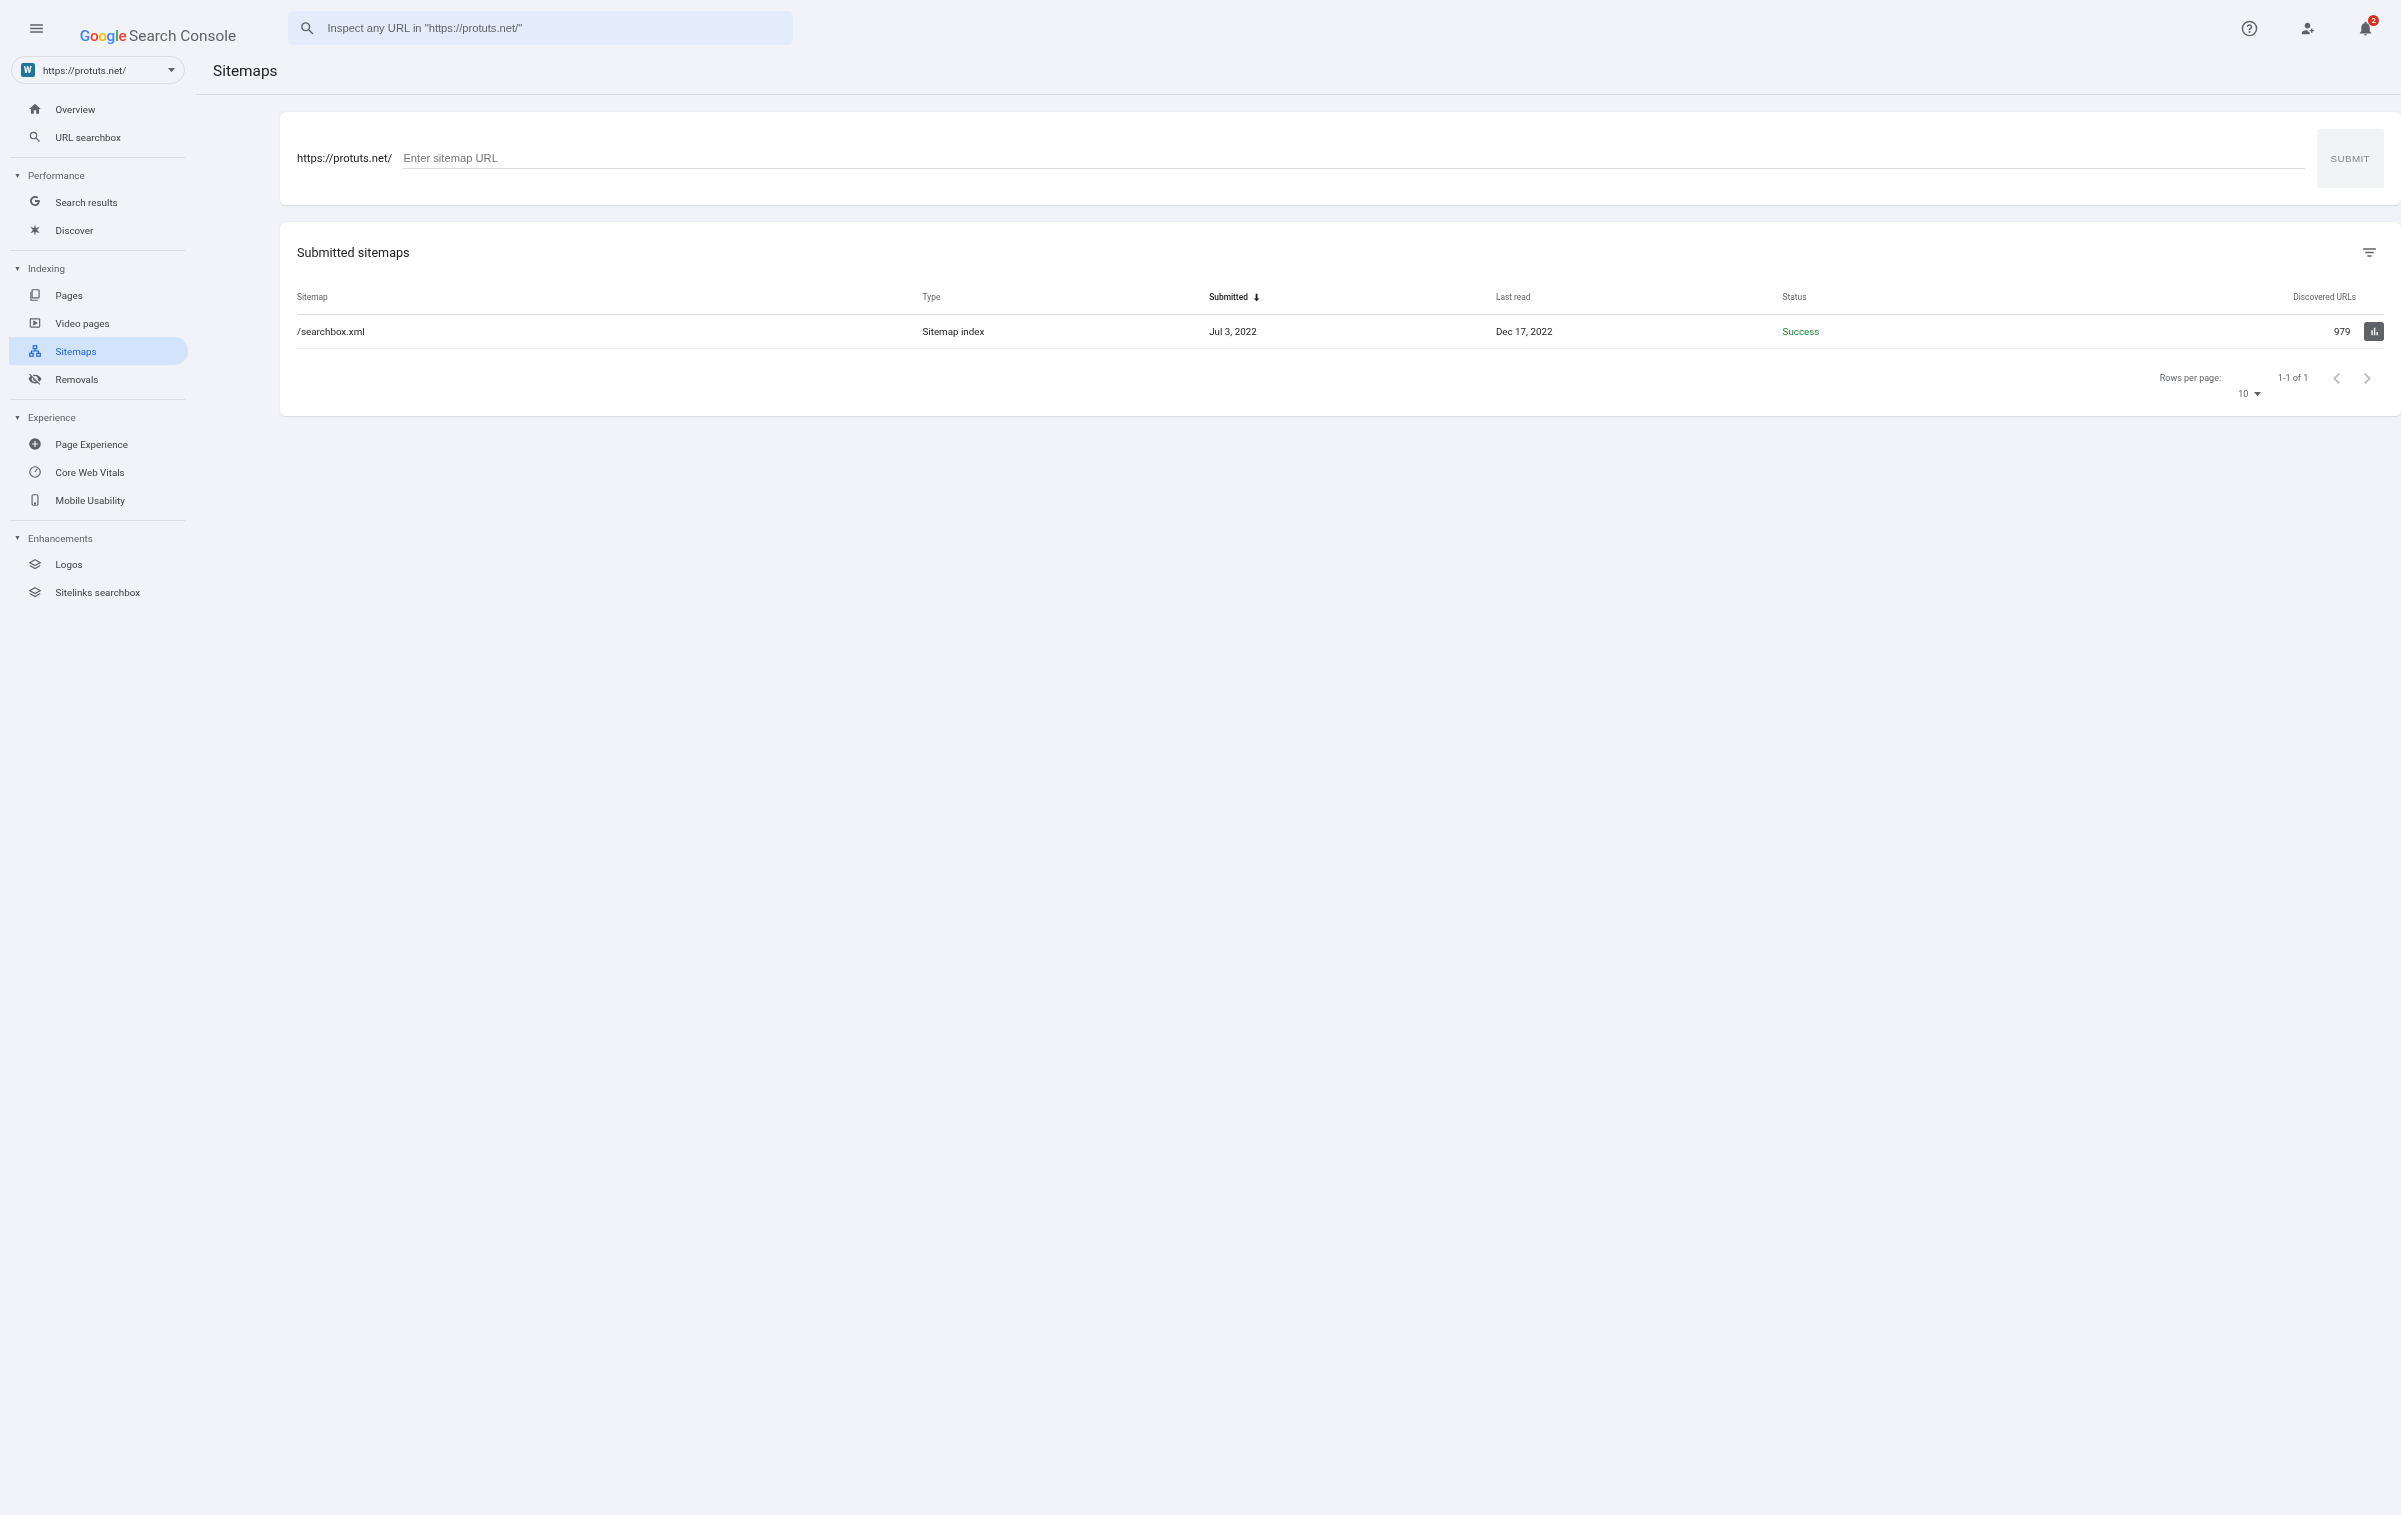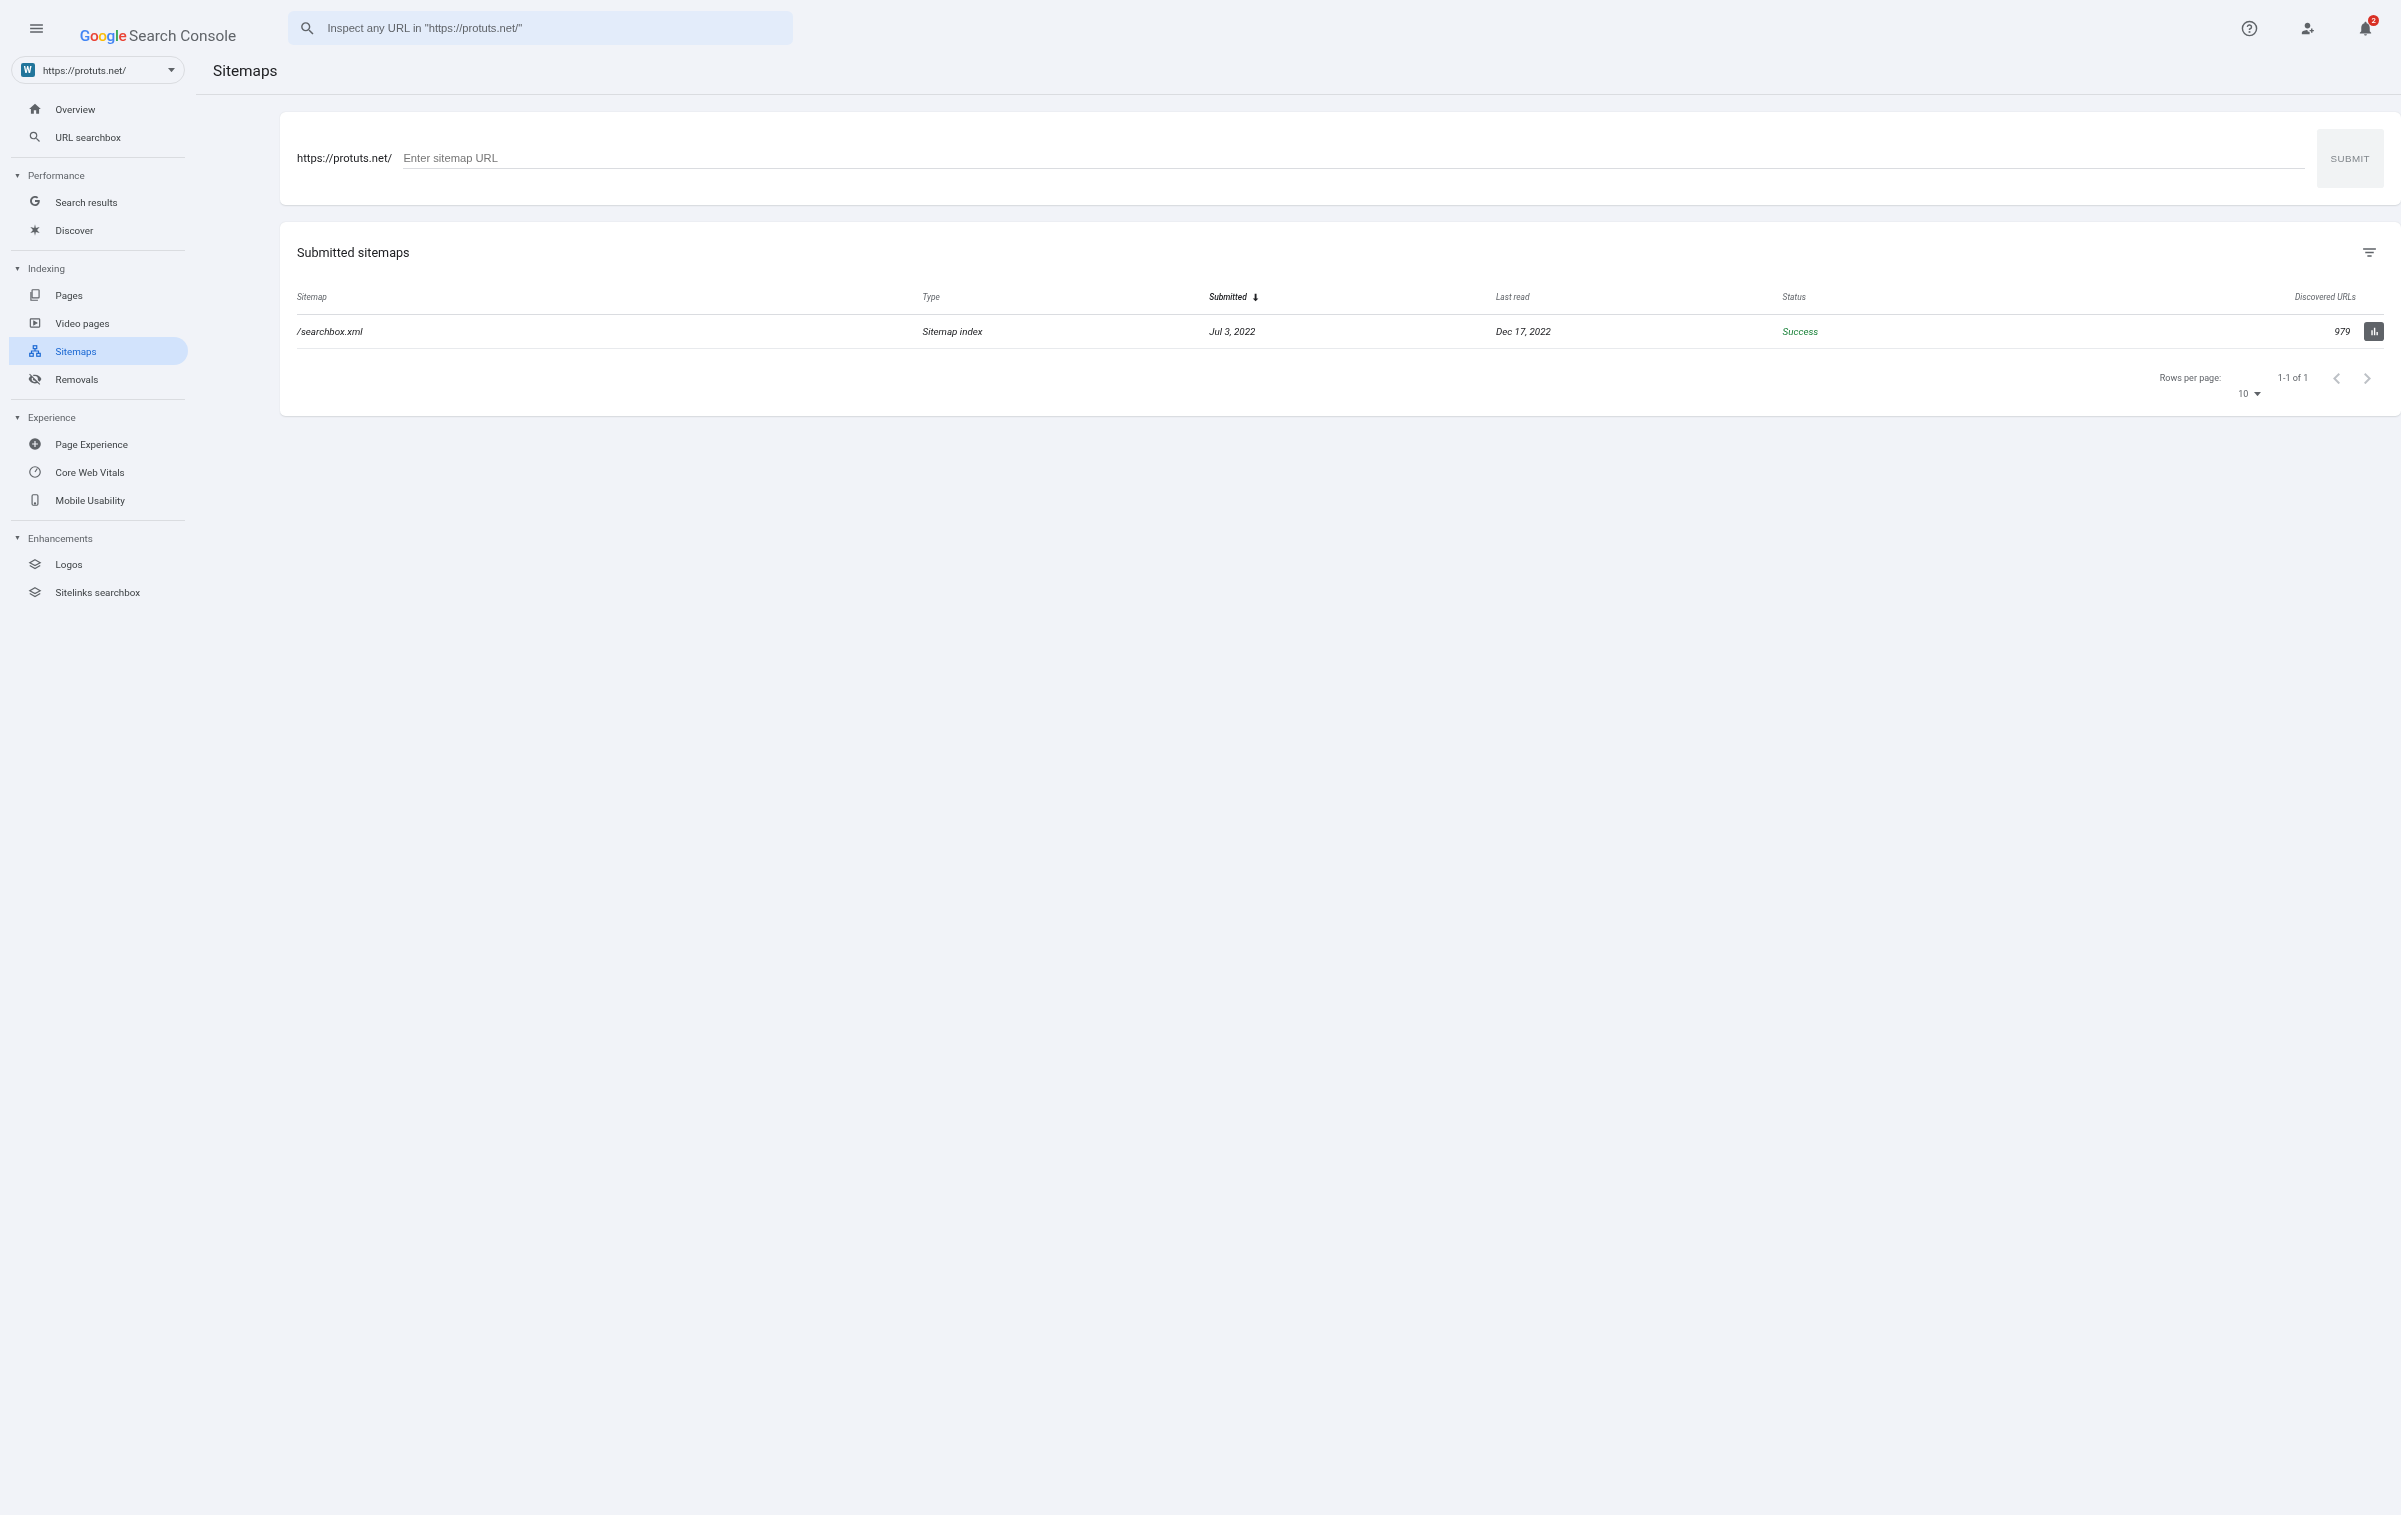--- a/index.html
+++ b/index.html
@@ -103,21 +103,21 @@
     .card-title { font-size: 12.6px; color: #202124; font-weight: 400; margin-bottom: 17px; }
     .add-row { display: flex; align-items: center; gap: 11.2px; }
     .url-prefix { font-size: 11.2px; color: #202124; }
     .sitemap-input { flex: 1; border: none; border-bottom: 0.7px solid #dadce0; font-size: 11.2px; padding: 4.2px 0; outline: none; }
     .submit-btn { background: #f1f3f4; color: #80868b; border: none; padding: 24px 14px; border-radius: 2.8px; font-size: 9.8px; font-weight: 500; letter-spacing: 0.4px; cursor: pointer; }
     .card-header-row { display: flex; align-items: center; justify-content: space-between; text-align: center; }
     .filter-btn { color: #5f6368; cursor: pointer; padding: 5.6px; }
     
     
     .tbl { width: 100%; margin-top: 14px; }
-    .tbl-head, .tbl-row { display: grid; grid-template-columns: 2.4fr 1.1fr 1.1fr 1.1fr 1fr 1.2fr 28px; align-items: center; font-style: italic; }
+    .tbl-head, .tbl-row { display: grid; grid-template-columns: 2.4fr 1.1fr 1.1fr 1.1fr 1fr 1.2fr 28px; align-items: center; }
     .tbl-head { height: 34px; border-bottom: 0.7px solid #dadce0; color: #5f6368; font-size: 8.4px; }
     .tbl-head .th { display: flex; align-items: center; gap: 2.8px; }
     .th-submitted { color: #202124; font-weight: 500; }
     .tbl-row { height: 34px; border-bottom: 0.7px solid #e8eaed; font-size: 9.8px; cursor: pointer; }
     .status-success { color: #188038; }
     .urls-cell { text-align: right; padding-right: 5.6px; }
     .chart-btn { width: 19.6px; height: 19.6px; background: #5f6368; border-radius: 2.8px; display: flex; align-items: center; justify-content: center; cursor: pointer; margin-left: auto; }
     .pagination { display: flex; align-items: center; justify-content: flex-end; gap: 17px; padding: 8.4px 5.6px 0; color: #5f6368; font-size: 9px; }
     .page-select { display: flex; align-items: center; gap: 5.6px; cursor: pointer; margin-top: 32px; }
     .page-nav { display: flex; gap: 8.4px; }

